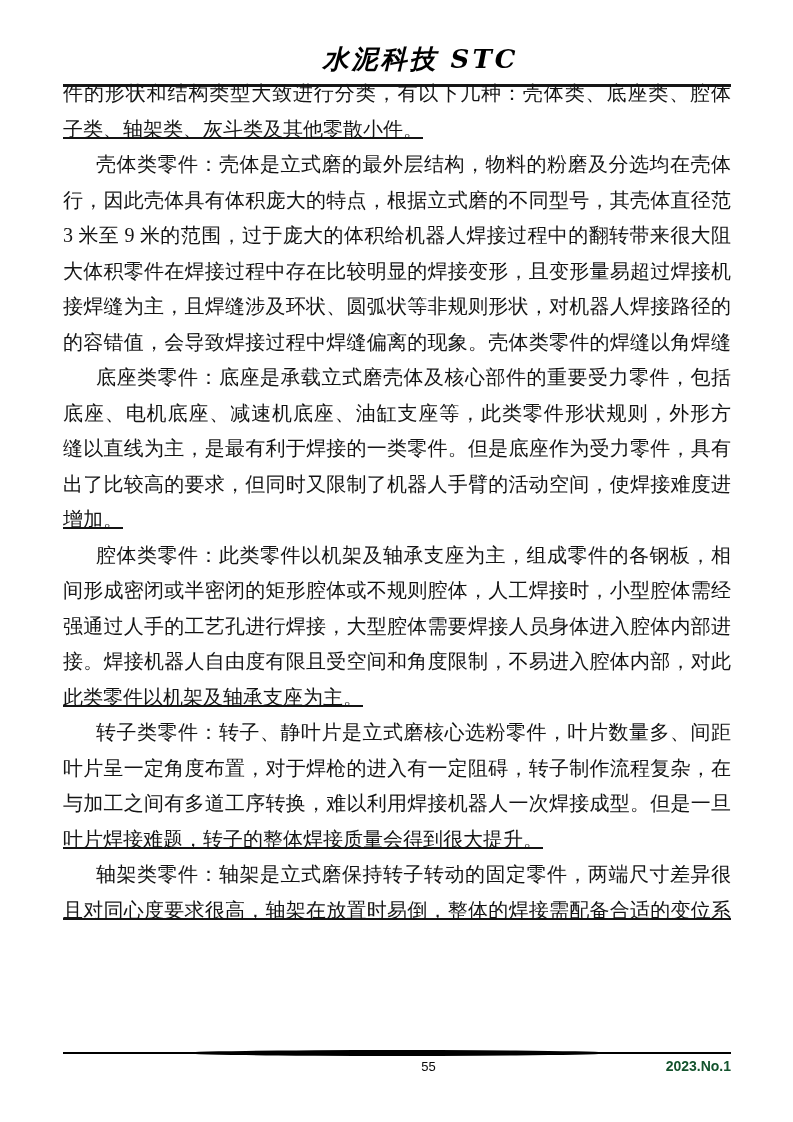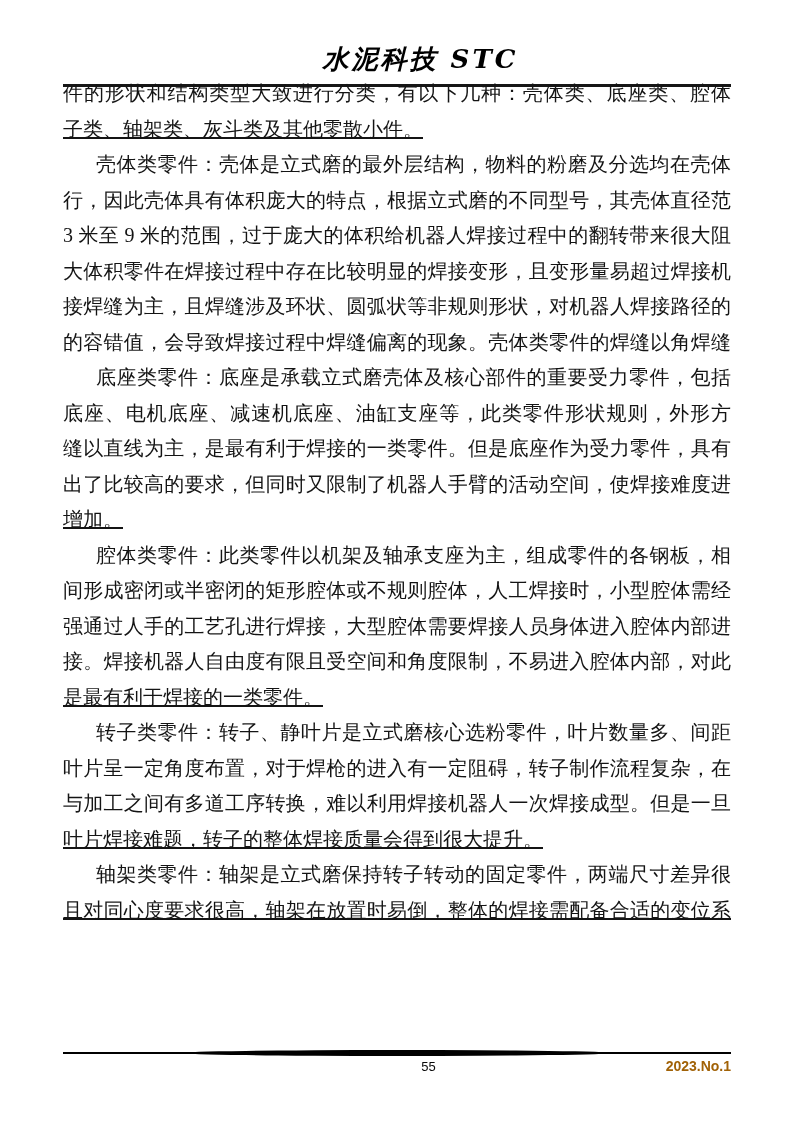--- a/index.html
+++ b/index.html
@@ -82,21 +82,21 @@
     color: #0a0a0a;
     margin-left: 32px;
   }
   .issue-label {
     position: absolute;
     top: 1058px;
     right: 62px;
     font-family: "Liberation Sans", "DejaVu Sans", sans-serif;
     font-size: 14px;
     font-weight: bold;
-    color: #a16207;
+    color: #14532d;
   }
 </style>
 </head>
 <body>
 
 <div class="page">
 
   <div class="journal-title">水泥科技 STC</div>
 
   <div class="header-rule"></div>
@@ -112,21 +112,21 @@
       <div class="line">的容错值，会导致焊接过程中焊缝偏离的现象。壳体类零件的焊缝以角焊缝及拼</div>
       <div class="line indent">底座类零件：底座是承载立式磨壳体及核心部件的重要受力零件，包括机架</div>
       <div class="line">底座、电机底座、减速机底座、油缸支座等，此类零件形状规则，外形方正，焊</div>
       <div class="line">缝以直线为主，是最有利于焊接的一类零件。但是底座作为受力零件，具有板材</div>
       <div class="line">出了比较高的要求，但同时又限制了机器人手臂的活动空间，使焊接难度进一步</div>
       <div class="line para-end">增加。</div>
       <div class="line indent">腔体类零件：此类零件以机架及轴承支座为主，组成零件的各钢板，相互之</div>
       <div class="line">间形成密闭或半密闭的矩形腔体或不规则腔体，人工焊接时，小型腔体需经过勉</div>
       <div class="line">强通过人手的工艺孔进行焊接，大型腔体需要焊接人员身体进入腔体内部进行焊</div>
       <div class="line">接。焊接机器人自由度有限且受空间和角度限制，不易进入腔体内部，对此类零</div>
-      <div class="line para-end">是最有利于焊接的一类零件。</div>
+      <div class="line para-end">此类零件以机架及轴承支座为主。</div>
       <div class="line indent">转子类零件：转子、静叶片是立式磨核心选粉零件，叶片数量多、间距小，</div>
       <div class="line">叶片呈一定角度布置，对于焊枪的进入有一定阻碍，转子制作流程复杂，在焊接</div>
       <div class="line">与加工之间有多道工序转换，难以利用焊接机器人一次焊接成型。但是一旦克服</div>
       <div class="line para-end">叶片焊接难题，转子的整体焊接质量会得到很大提升。</div>
       <div class="line indent">轴架类零件：轴架是立式磨保持转子转动的固定零件，两端尺寸差异很大，</div>
       <div class="line para-end">且对同心度要求很高，轴架在放置时易倒，整体的焊接需配备合适的变位系统。</div>
     </div>
 
   <div class="footer-rule"></div>
 

